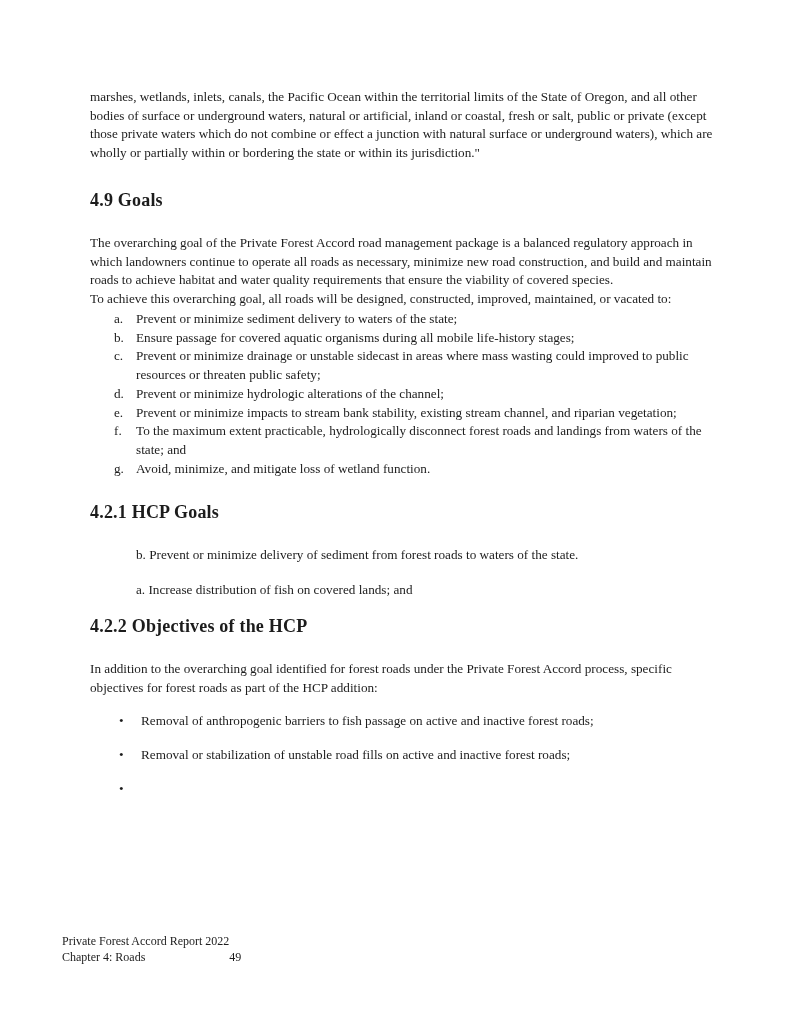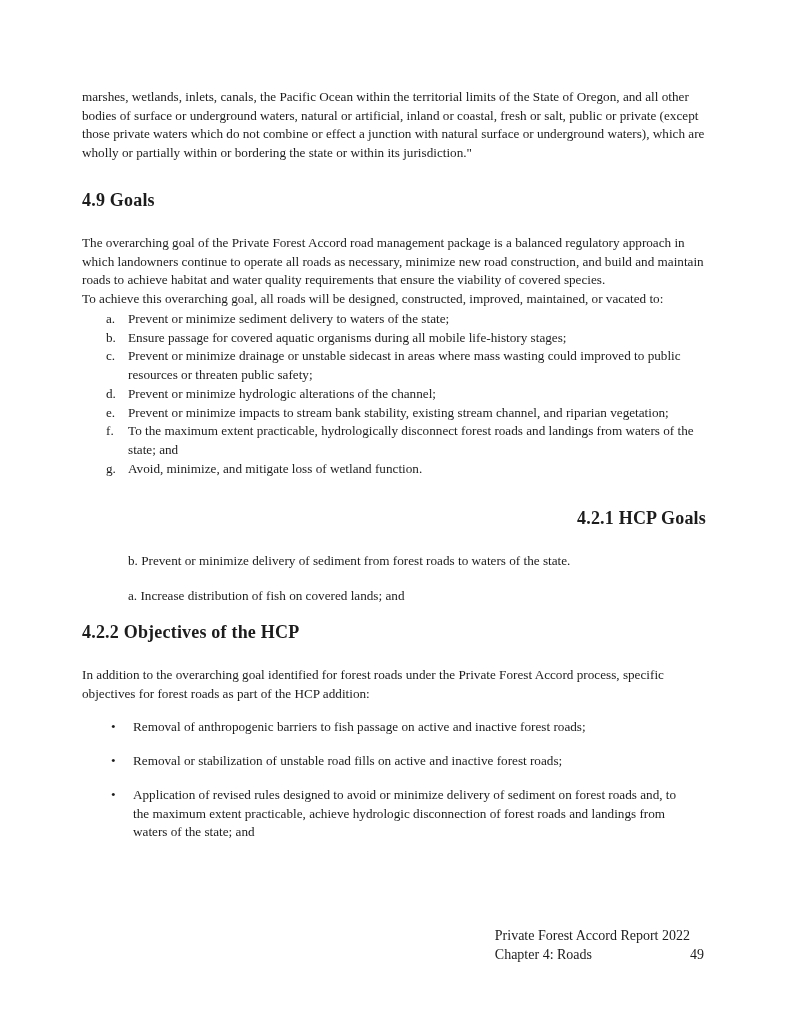--- a/index.html
+++ b/index.html
@@ -9,38 +9,37 @@
     width: 800px;
     height: 1035px;
     background: #ffffff;
     font-family: "Liberation Serif", serif;
     color: #1c1c1c;
     overflow: hidden;
   }
   .content {
     position: absolute;
     top: 88px;
-    left: 82px;
+    left: 90px;
     width: 624px;
   }
   .para {
     font-size: 13.2px;
     line-height: 1.42;
   }
   .section-heading {
     font-size: 18px;
     font-weight: bold;
     font-family: "Liberation Serif", serif;
     margin-top: 27px;
     margin-bottom: 23px;
     letter-spacing: 0.2px;
   }
   .sub-heading {
-    margin-top: 30px;
-    text-align: right;
+    margin-top: 24px;
   }
   .alpha-list { margin-top: 1px; }
   .alpha-item {
     display: flex;
     font-size: 13.2px;
     line-height: 1.42;
   }
   .alpha-item .marker {
     margin-left: 24px;
     width: 22px;
@@ -65,23 +64,23 @@
     flex-shrink: 0;
   }
   .bullet-item .bullet::before { content: "\2022"; }
   .bullet-item .text { flex: 1; margin-right: 18px; }
   .footer {
     position: absolute;
     left: 62px;
     right: 96px;
     bottom: 70px;
     display: flex;
-    justify-content: flex-end;
+    justify-content: flex-start;
     align-items: flex-end;
-    font-size: 14px;
+    font-size: 12px;
     line-height: 1.35;
   }
   .footer .footer-left { }
   .footer .footer-right { }
 </style>
 </head>
 <body>
 
 <div class="page">
   <div class="content">
@@ -139,21 +138,20 @@
       <div class="bullet-item">
         <span class="bullet"></span>
         <span class="text">Removal of anthropogenic barriers to fish passage on active and inactive forest roads;</span>
       </div>
       <div class="bullet-item">
         <span class="bullet"></span>
         <span class="text">Removal or stabilization of unstable road fills on active and inactive forest roads;</span>
       </div>
       <div class="bullet-item">
         <span class="bullet"></span>
-        <span class="text">Application of revised rules designed to avoid or minimize delivery of sediment on forest roads and, to the maximum extent practicable, achieve hydrologic disconnection of forest roads and landings from waters of the state; and</span>
       </div>
     </div>
 
   </div>
 
   <div class="footer">
     <div class="footer-left">
       <div>Private Forest Accord Report 2022</div>
       <div>Chapter 4: Roads</div>
     </div>

